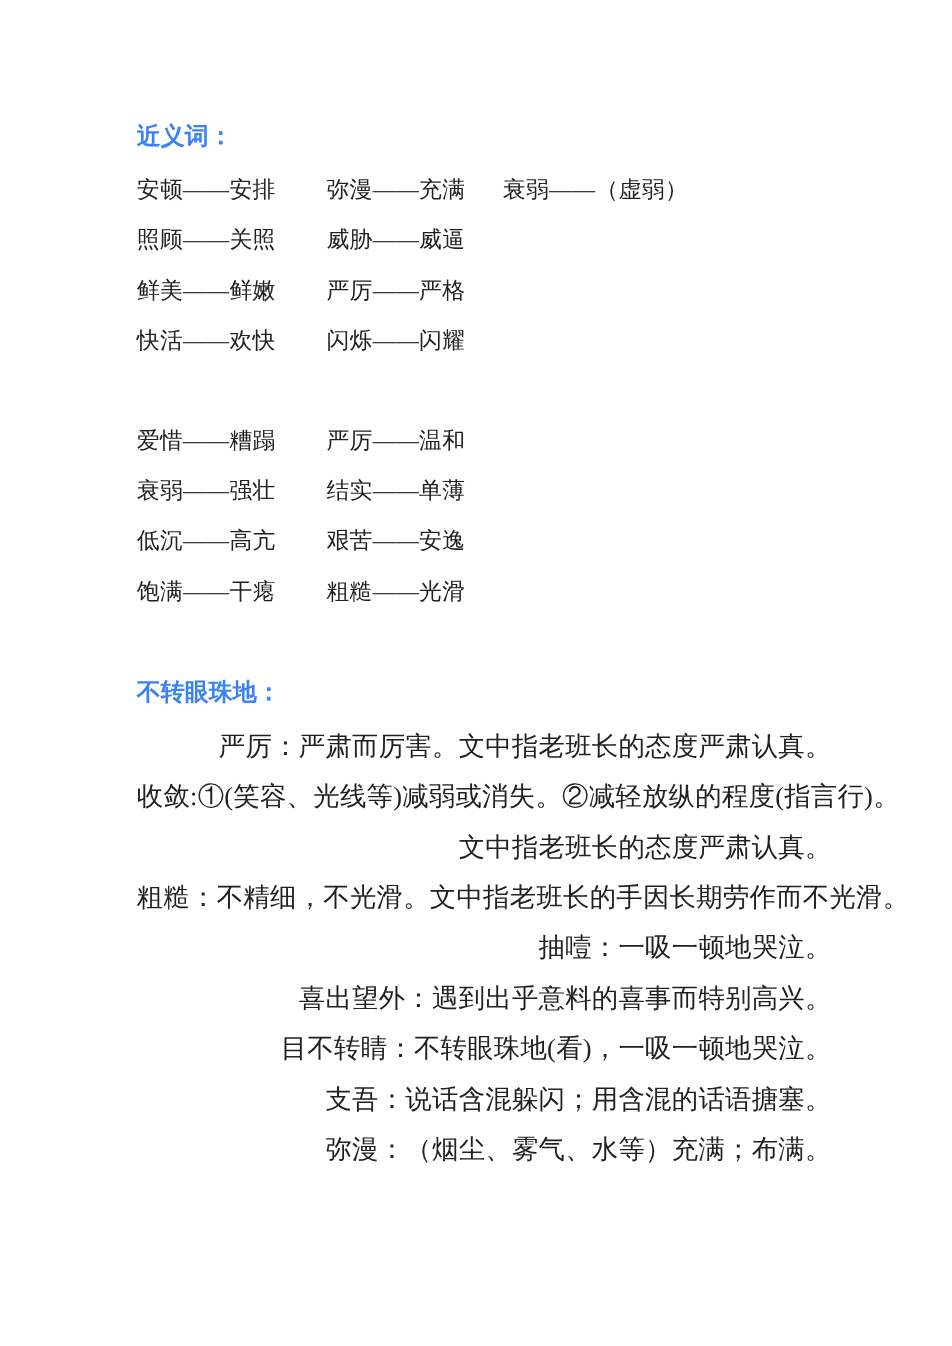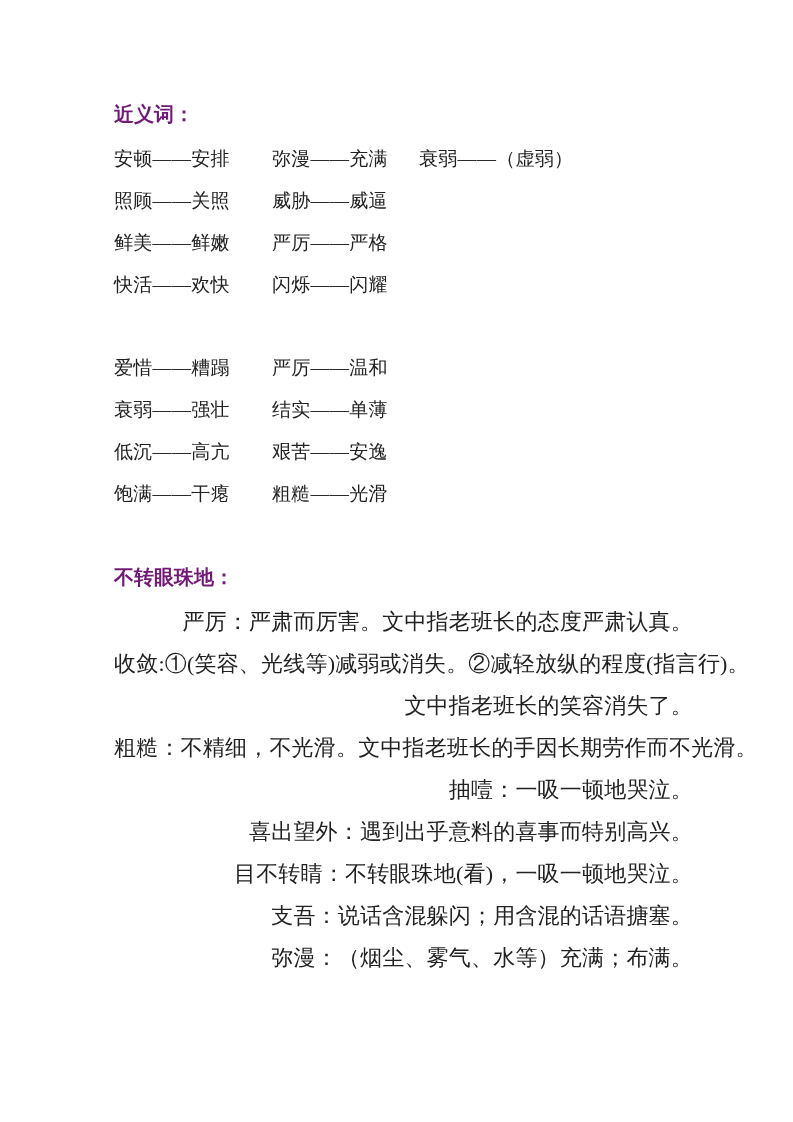--- a/index.html
+++ b/index.html
@@ -12,21 +12,21 @@
     color: #212121;
     overflow: hidden;
   }
   .page {
     width: 793px;
     height: 1122px;
     padding: 103px 100px 0 114px;
   }
   .section { margin: 0 0 62px 0; }
   .section-heading {
-    color: #701a75;
+    color: #3b82f6;
     font-weight: bold;
     font-size: 20px;
     line-height: 22px;
     margin: 0 0 23px 0;
   }
   .pair-row {
     display: grid;
     grid-template-columns: 158px 147px auto;
     font-size: 19px;
     line-height: 21px;
@@ -88,21 +88,21 @@
       <span class="pair">饱满——干瘪</span>
       <span class="pair">粗糙——光滑</span>
     </div>
   </section>
 
   <section class="section">
     <h2 class="section-heading">不转眼珠地：</h2>
 
     <p class="def-line">严厉：严肃而厉害。文中指老班长的态度严肃认真。</p>
     <p class="def-line">收敛:①(笑容、光线等)减弱或消失。②减轻放纵的程度(指言行)。</p>
-    <p class="def-line">文中指老班长的笑容消失了。</p>
+    <p class="def-line">文中指老班长的态度严肃认真。</p>
     <p class="def-line">粗糙：不精细，不光滑。文中指老班长的手因长期劳作而不光滑。</p>
     <p class="def-line">抽噎：一吸一顿地哭泣。</p>
     <p class="def-line">喜出望外：遇到出乎意料的喜事而特别高兴。</p>
     <p class="def-line">目不转睛：不转眼珠地(看)，一吸一顿地哭泣。</p>
     <p class="def-line">支吾：说话含混躲闪；用含混的话语搪塞。</p>
     <p class="def-line">弥漫：（烟尘、雾气、水等）充满；布满。</p>
   </section>
 
 </div>
 

